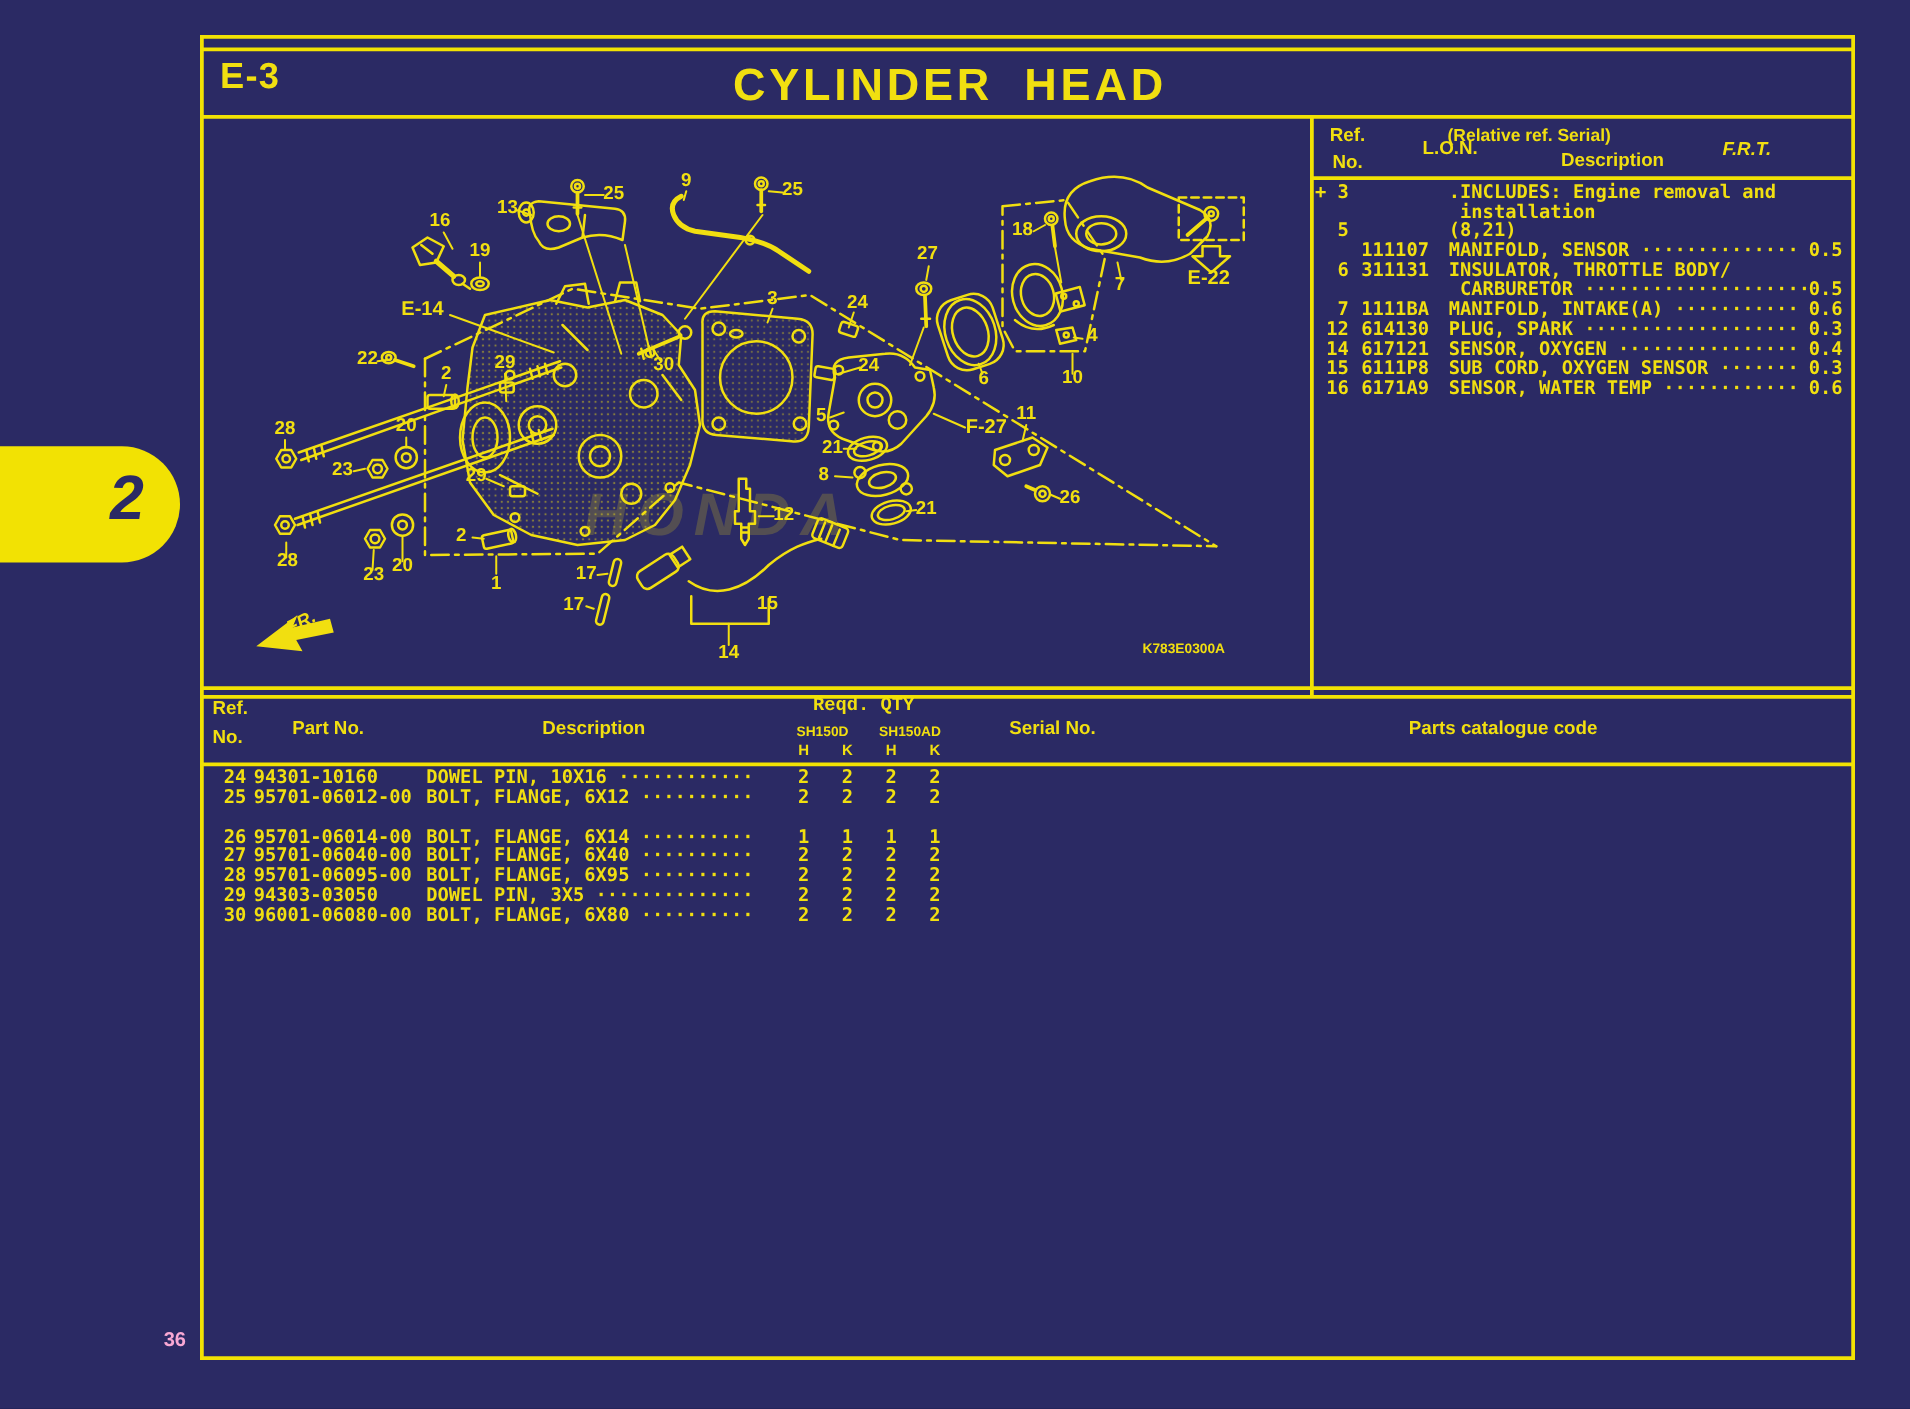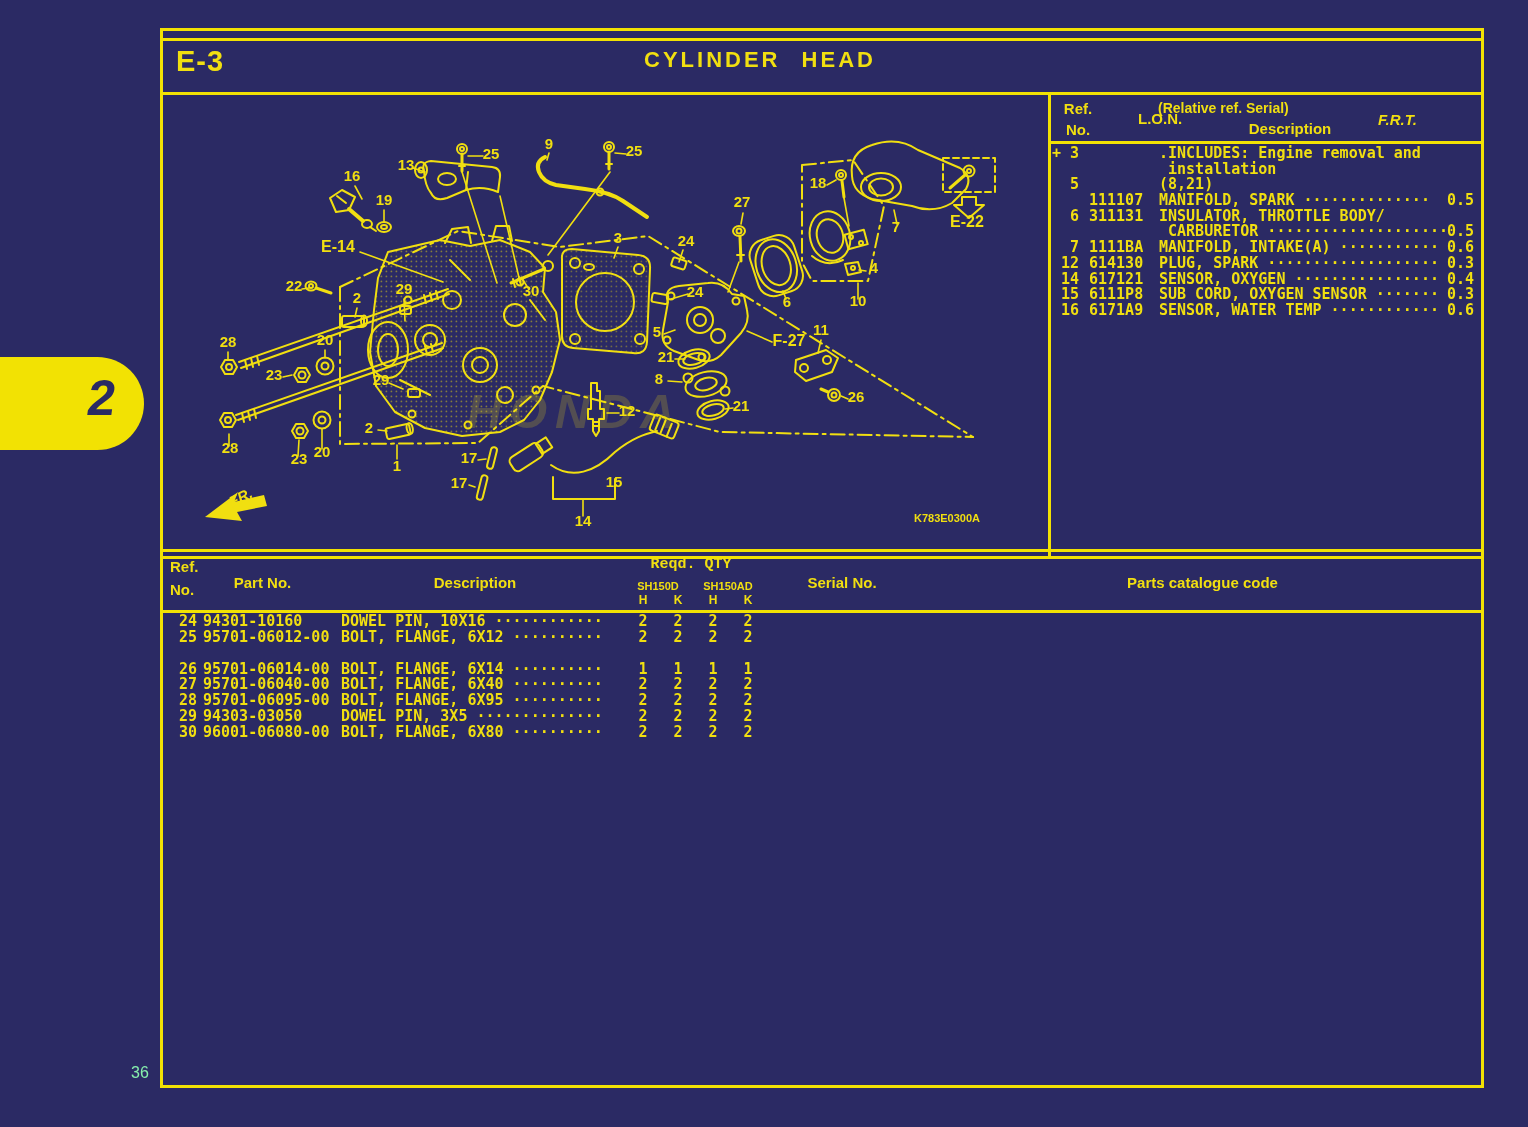--- a/index.html
+++ b/index.html
@@ -4,26 +4,26 @@
 <style>
   html,body{margin:0;padding:0;background:#1f1e4e;}
   #stage{position:relative;width:1528px;height:1127px;background:#2b2a64;overflow:hidden;
          font-family:"Liberation Sans",sans-serif;color:#f1df10;}
   .hline,.vline{position:absolute;background:#f2e203;}
   .box{position:absolute;border:3px solid #f2e203;}
   .lbl{position:absolute;font-weight:bold;font-size:15px;color:#f1df10;}
   .ctr{text-align:center;}
   #sec-code{position:absolute;left:176px;top:45px;font-size:29px;font-weight:bold;letter-spacing:1px;}
   #page-title{position:absolute;left:160px;top:47px;width:1200px;text-align:center;
-              font-size:22px;font-weight:bold;letter-spacing:3px;word-spacing:12px;}
+              font-size:36px;font-weight:bold;letter-spacing:3px;word-spacing:12px;}
   #side-tab{position:absolute;left:0;top:357px;width:144px;height:93px;background:#f2e203;
             border-radius:0 47px 47px 0;}
   #side-tab span{position:absolute;right:28px;top:12px;font-size:50px;font-weight:bold;
                  color:#2b2a64;transform:skewX(-8deg);}
-  #page-num{position:absolute;left:131px;top:1064px;font-size:16px;font-weight:normal;color:#86efac;}
+  #page-num{position:absolute;left:131px;top:1064px;font-size:16px;font-weight:bold;color:#f9a8d4;}
   
   #ref-rows{position:absolute;left:1052px;top:146px;width:424px;}
   .r-row{position:relative;height:15.7px;font-family:"DejaVu Sans Mono",monospace;
          font-weight:bold;font-size:15px;line-height:15.7px;white-space:pre;}
   .r-row span{position:absolute;top:0;}
   .r-ref{left:0;width:27px;text-align:right;}
   .r-lon{left:37px;}
   .r-desc{left:107px;}
   .r-frt{right:2px;}
   
@@ -365,21 +365,21 @@
   <span class="lbl ctr" style="left:1056px;top:100px;width:44px;">Ref.</span>
   <span class="lbl ctr" style="left:1056px;top:121px;width:44px;">No.</span>
   <span class="lbl" style="left:1100px;top:110px;margin-left:38px;">L.O.N.</span>
   <span class="lbl" style="left:1158px;top:100px;font-size:14px;">(Relative ref. Serial)</span>
   <span class="lbl ctr" style="left:1235px;top:120px;width:110px;">Description</span>
   <span class="lbl" style="left:1378px;top:111px;font-style:italic;">F.R.T.</span>
   <div id="ref-rows">
       <div class="r-row"><span class="r-ref">+ 3</span><span class="r-lon"></span><span class="r-desc">.INCLUDES: Engine removal and</span><span class="r-frt"></span></div>
       <div class="r-row"><span class="r-ref"></span><span class="r-lon"></span><span class="r-desc"> installation</span><span class="r-frt"></span></div>
       <div class="r-row"><span class="r-ref">5</span><span class="r-lon"></span><span class="r-desc">(8,21)</span><span class="r-frt"></span></div>
-      <div class="r-row"><span class="r-ref"></span><span class="r-lon">111107</span><span class="r-desc">MANIFOLD, SPARK ··············</span><span class="r-frt">0.5</span></div>
+      <div class="r-row"><span class="r-ref"></span><span class="r-lon">111107</span><span class="r-desc">MANIFOLD, SENSOR ··············</span><span class="r-frt">0.5</span></div>
       <div class="r-row"><span class="r-ref">6</span><span class="r-lon">311131</span><span class="r-desc">INSULATOR, THROTTLE BODY/</span><span class="r-frt"></span></div>
       <div class="r-row"><span class="r-ref"></span><span class="r-lon"></span><span class="r-desc"> CARBURETOR ····················</span><span class="r-frt">0.5</span></div>
       <div class="r-row"><span class="r-ref">7</span><span class="r-lon">1111BA</span><span class="r-desc">MANIFOLD, INTAKE(A) ···········</span><span class="r-frt">0.6</span></div>
       <div class="r-row"><span class="r-ref">12</span><span class="r-lon">614130</span><span class="r-desc">PLUG, SPARK ···················</span><span class="r-frt">0.3</span></div>
       <div class="r-row"><span class="r-ref">14</span><span class="r-lon">617121</span><span class="r-desc">SENSOR, OXYGEN ················</span><span class="r-frt">0.4</span></div>
       <div class="r-row"><span class="r-ref">15</span><span class="r-lon">6111P8</span><span class="r-desc">SUB CORD, OXYGEN SENSOR ·······</span><span class="r-frt">0.3</span></div>
       <div class="r-row"><span class="r-ref">16</span><span class="r-lon">6171A9</span><span class="r-desc">SENSOR, WATER TEMP ············</span><span class="r-frt">0.6</span></div>
     </div>
 
   <span class="lbl" style="left:170px;top:558px;">Ref.</span>

